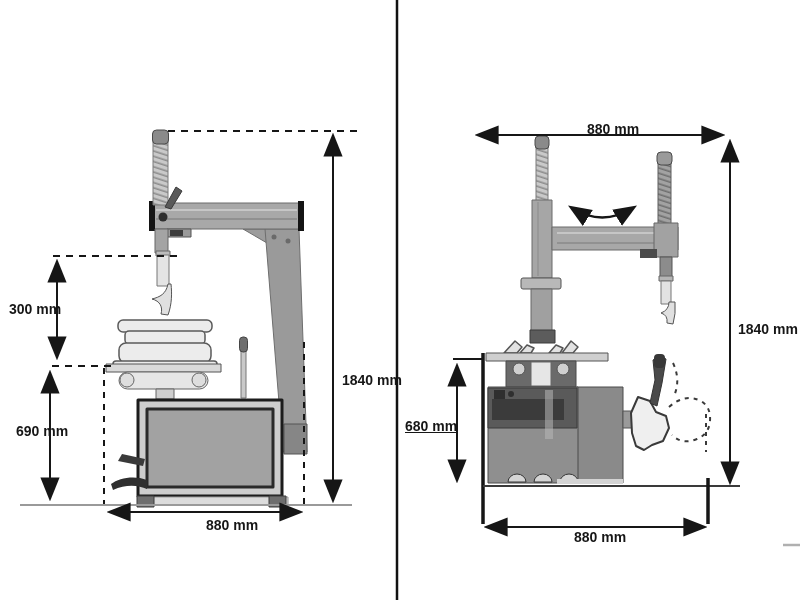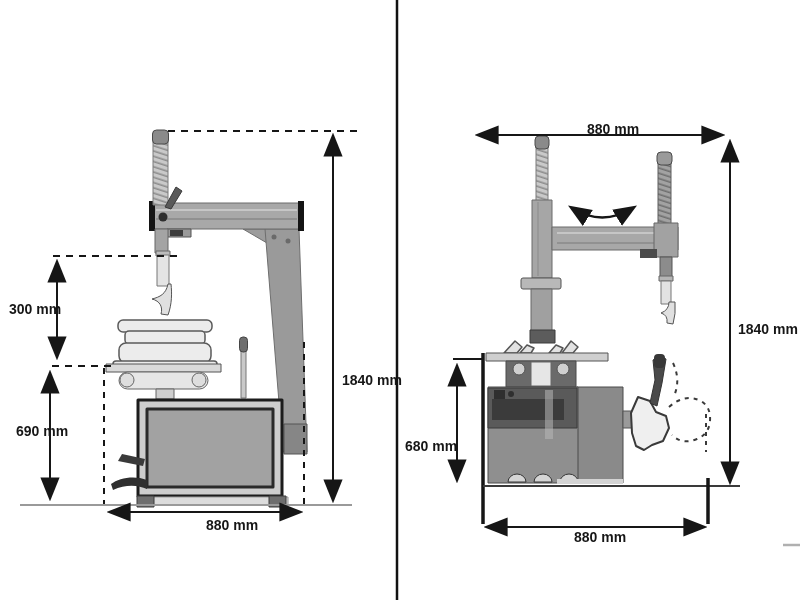--- a/index.html
+++ b/index.html
@@ -177,16 +177,16 @@
       <line x1="783" y1="545" x2="800" y2="545" stroke="#b0b0b0" stroke-width="2.5"></line>
     </g>
   </svg>
 
   <div class="dim" style="left:9px;top:302px;">300 mm</div>
   <div class="dim" style="left:4px;top:424px;margin-left:12px;">690 mm</div>
   <div class="dim" style="left:342px;top:373px;">1840 mm</div>
   <div class="dim" style="left:206px;top:518px;">880 mm</div>
   <div class="dim" style="left:587px;top:122px;">880 mm</div>
   <div class="dim" style="left:738px;top:322px;">1840 mm</div>
-  <div class="dim" style="left:405px;top:439px;">680 mm</div>
+  <div class="dim" style="left:405px;top:419px;text-decoration:underline;">680 mm</div>
   <div class="dim" style="left:574px;top:530px;">880 mm</div>
 
 </div>
 
 </body></html>

